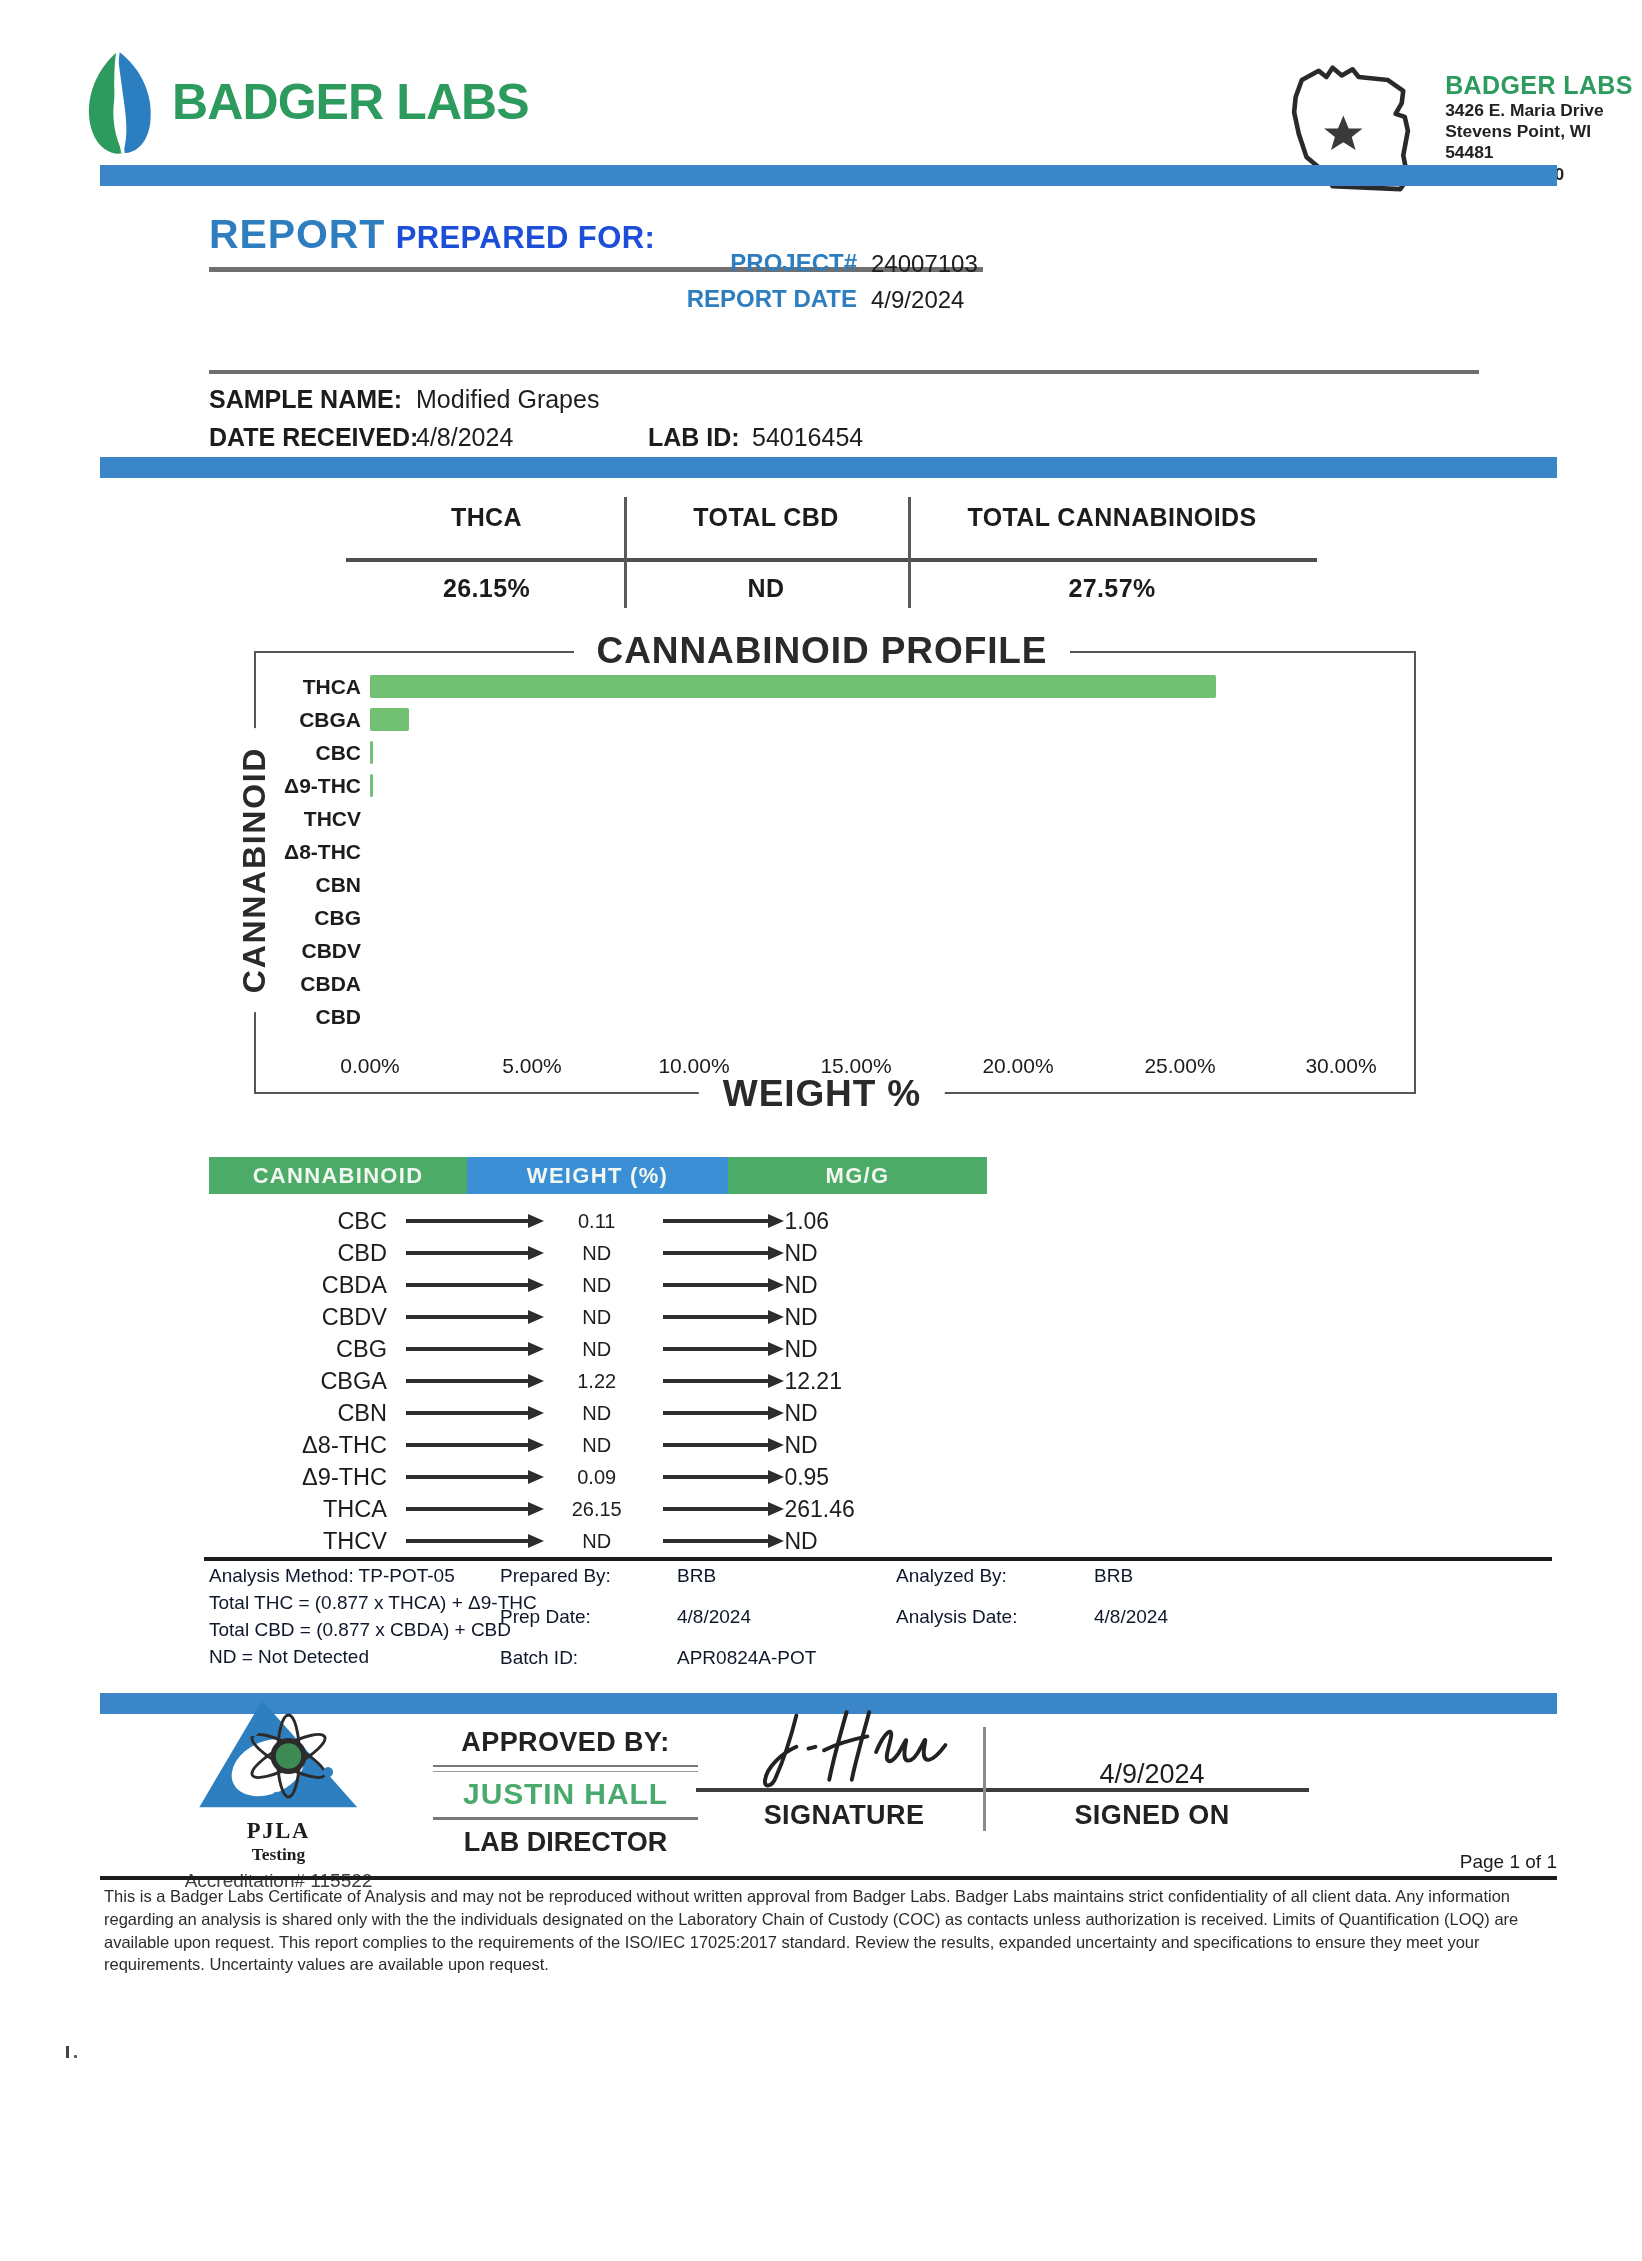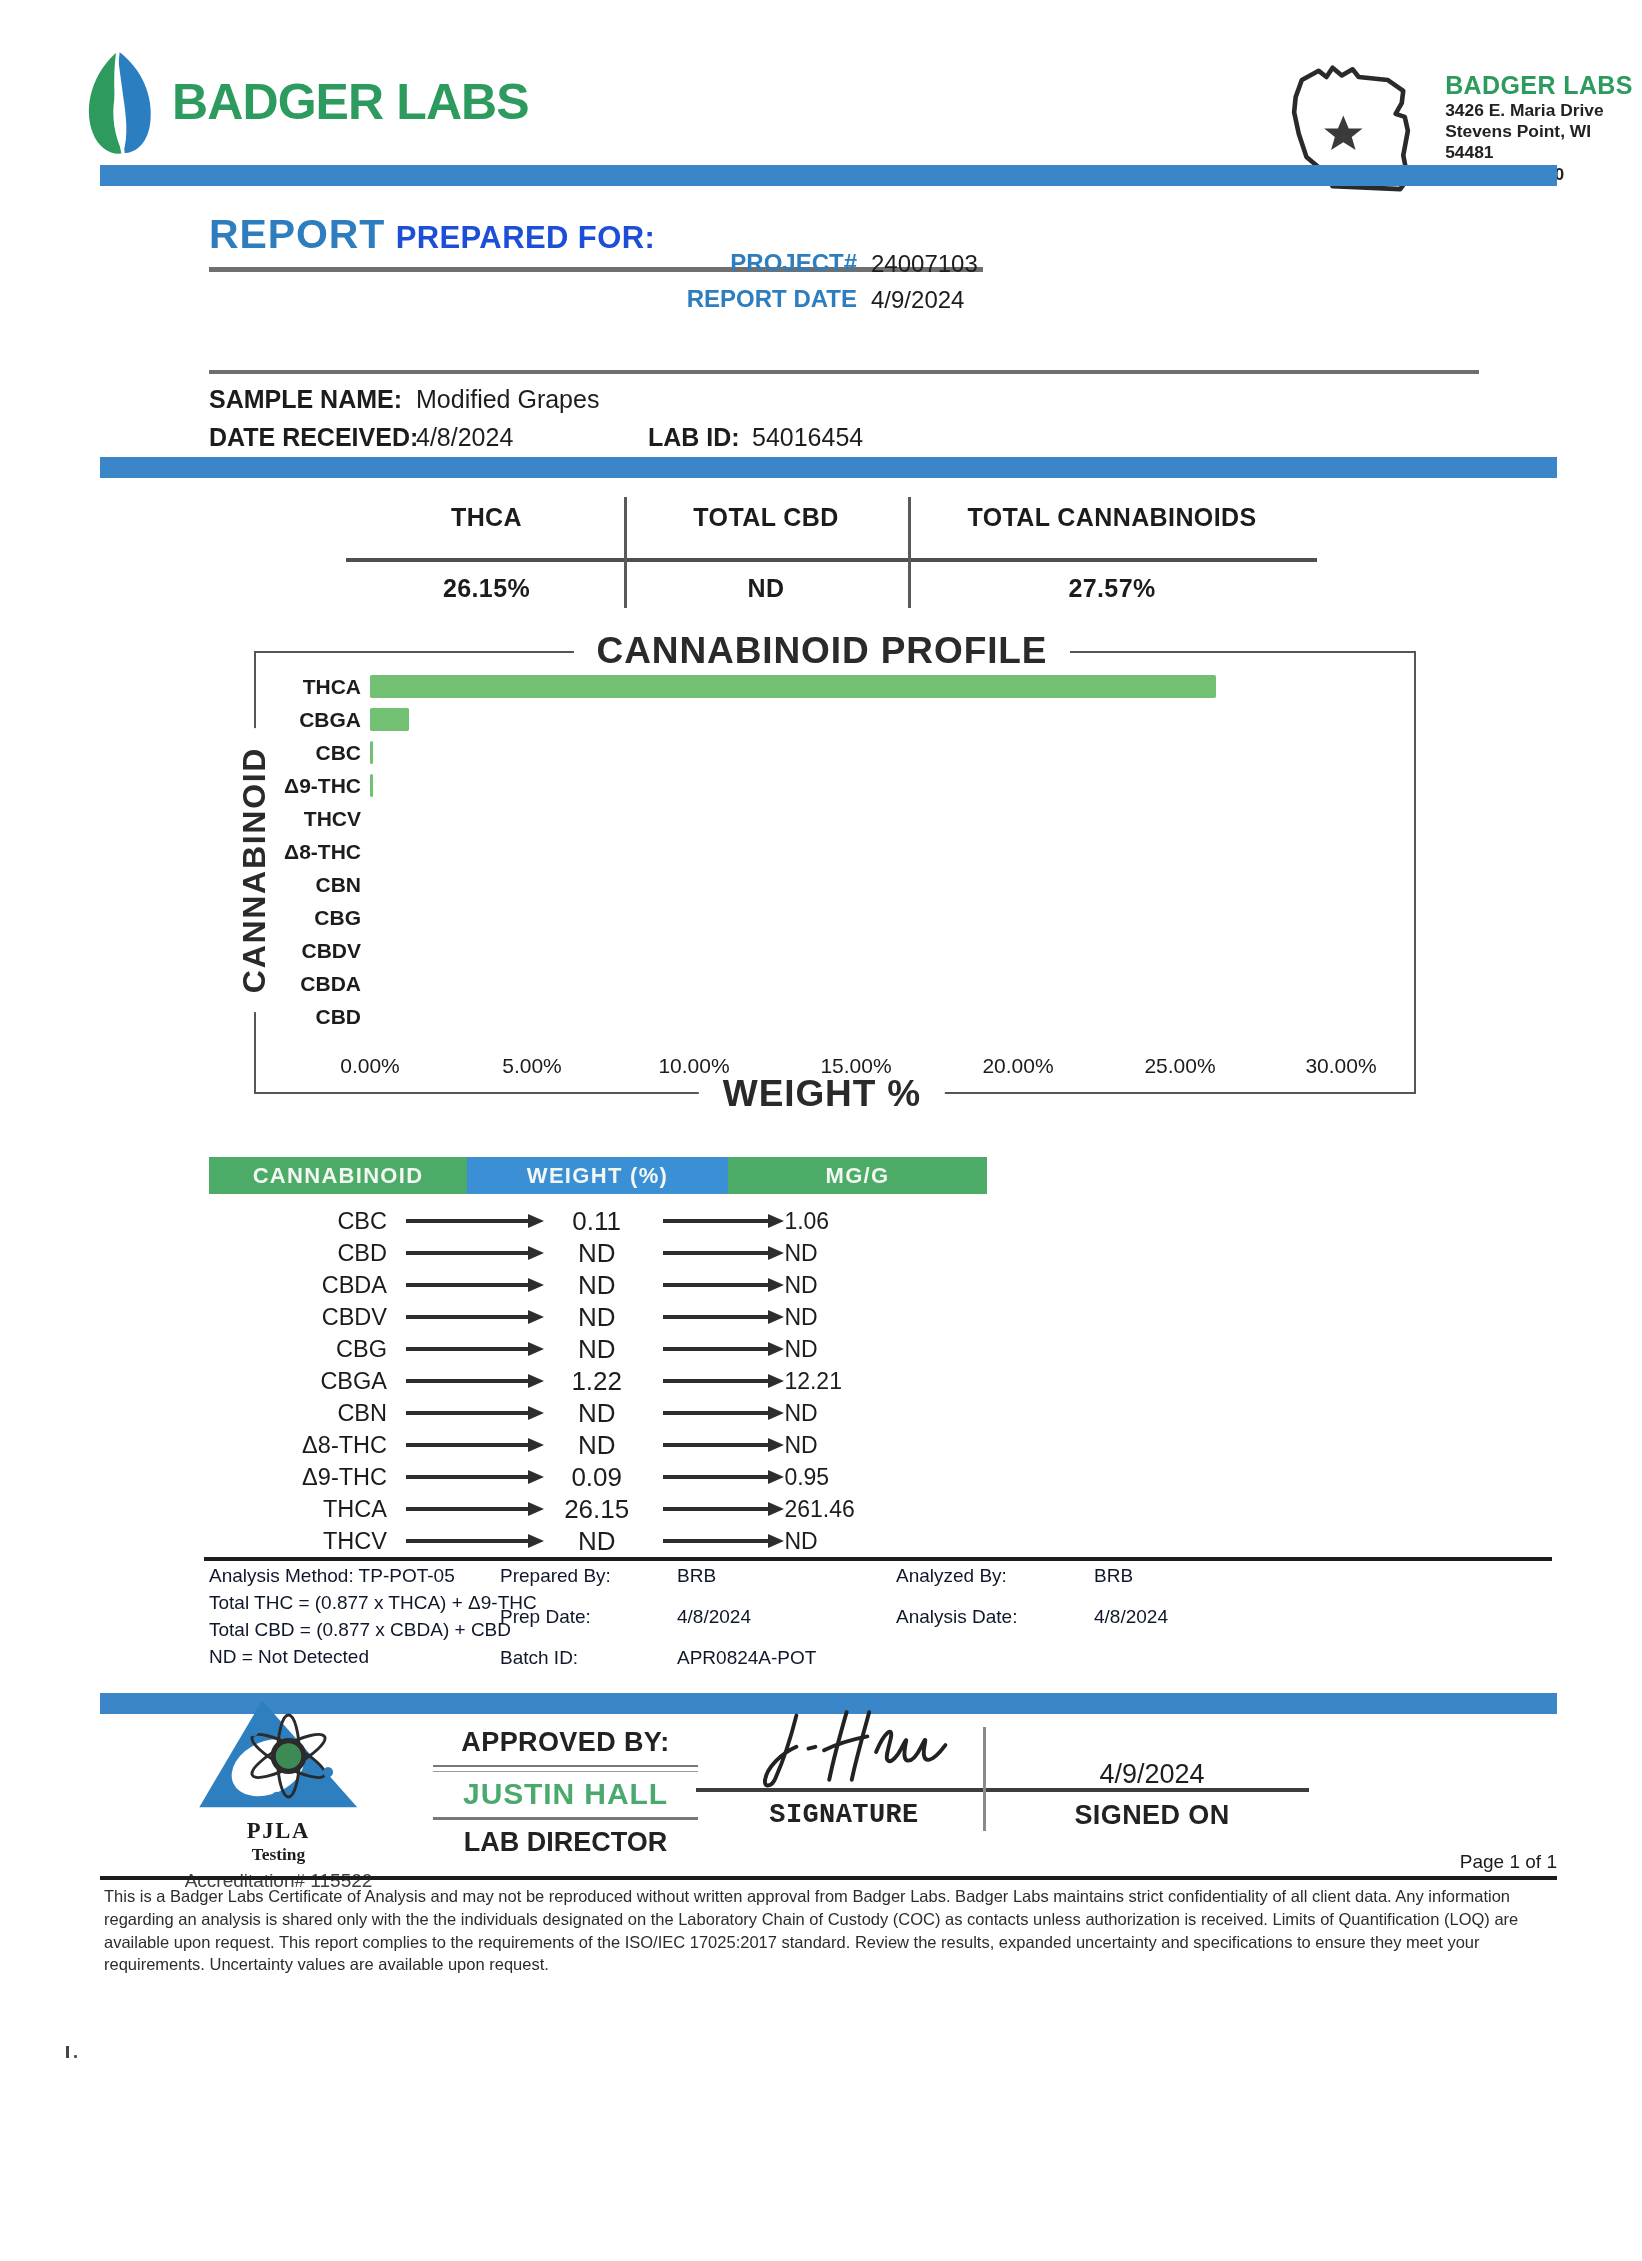--- a/index.html
+++ b/index.html
@@ -53,21 +53,21 @@
   #rt-header .g { background:var(--table-green,#4cab66); }
   #rt-header .b { background:var(--table-blue,#3b8fd4); }
   #rt-rows { left:209px; top:1205px; width:778px; }
   .trow { display:flex; align-items:center; height:32px; }
   .tname { width:178px; text-align:right; font-size:23.5px; color:#1b1b1b; flex:none; }
   .arrow { position:relative; height:3.5px; background:#2d2d2d; flex:none; margin-top:0; }
   .arrow::after { content:''; position:absolute; right:-15px; top:50%; transform:translateY(-50%);
       border-left:16.5px solid #2d2d2d; border-top:7px solid transparent; border-bottom:7px solid transparent; }
   .a1 { width:123px; margin-left:19px; }
   .a2 { width:106px; margin-left:14px; }
-  .tweight { width:104px; text-align:center; font-size:26px; flex:none; margin-left:15.7px; }
+  .tweight { width:104px; text-align:center; font-size:20px; flex:none; margin-left:15.7px; }
   .tmg { width:139px; text-align:left; font-size:23px; flex:none; margin-left:15.7px; }
 
   
   .note-line { position:absolute; font-size:19px; color:#0f172a; }
   
   #pjla { left:174px; top:1696px; width:209px; text-align:center; }
   #pjla .pname { font-family:"Liberation Serif", serif; font-weight:bold; font-size:22.6px; letter-spacing:1.7px; color:#1d1d1d; margin-top:1.7px; }
   #pjla .psub { font-family:"Liberation Serif", serif; font-weight:bold; font-size:17.4px; color:#1d1d1d; }
   #pjla .pacc { font-size:19px; color:#404040; margin-top:5.2px; white-space:nowrap; }
   #approved-col { left:433px; top:1727px; width:265px; text-align:center; }
@@ -356,21 +356,21 @@
       <path d="M118,14 C110,42 102,72 98,92"></path>
       <path d="M92,58 C112,48 132,44 142,42"></path>
       <path d="M144,14 C136,44 128,72 124,92"></path>
       <path d="M152,60 C162,36 172,30 169,44 C166,57 162,68 166,70 C170,73 177,64 181,56 C186,47 188,42 186,51 C184,62 184,70 189,70 C195,70 200,62 204,54 C208,46 210,42 208,52 C206,63 207,70 213,69 C219,68 226,60 232,52"></path>
     </g>
   </svg>
 
   <div class="dark-line" style="left:696px; top:1788px; width:613px; height:3.5px; background:#3c3c3c;"></div>
   <div class="vline" style="left:983px; top:1727px; height:104px; background:#8a8a8a;"></div>
 
-  <div class="sig-caption" style="left:718px; top:1800px; width:252px;font-family:Liberation Mono, monospace;">SIGNATURE</div>
+  <div class="sig-caption" style="left:718px; top:1800px; width:252px;">SIGNATURE</div>
   <div id="signed-date">4/9/2024</div>
   <div class="sig-caption" style="left:1026px; top:1800px; width:252px;">SIGNED ON</div>
 
   <div id="page-indicator" class="abs">Page 1 of 1</div>
   <div class="dark-line" style="left:100px; top:1876px; width:1457px; height:4.3px;"></div>
   <div id="disclaimer" class="abs">This is a Badger Labs Certificate of Analysis and may not be reproduced without written approval from Badger Labs. Badger Labs maintains strict confidentiality of all client data. Any information regarding an analysis is shared only with the the individuals designated on the Laboratory Chain of Custody (COC) as contacts unless authorization is received. Limits of Quantification (LOQ) are available upon request. This report complies to the requirements of the ISO/IEC 17025:2017 standard. Review the results, expanded uncertainty and specifications to ensure they meet your requirements. Uncertainty values are available upon request.</div>
 
   <div id="scan-artifact" class="abs">
       <span class="t1"></span>
       <span class="t2"></span>

